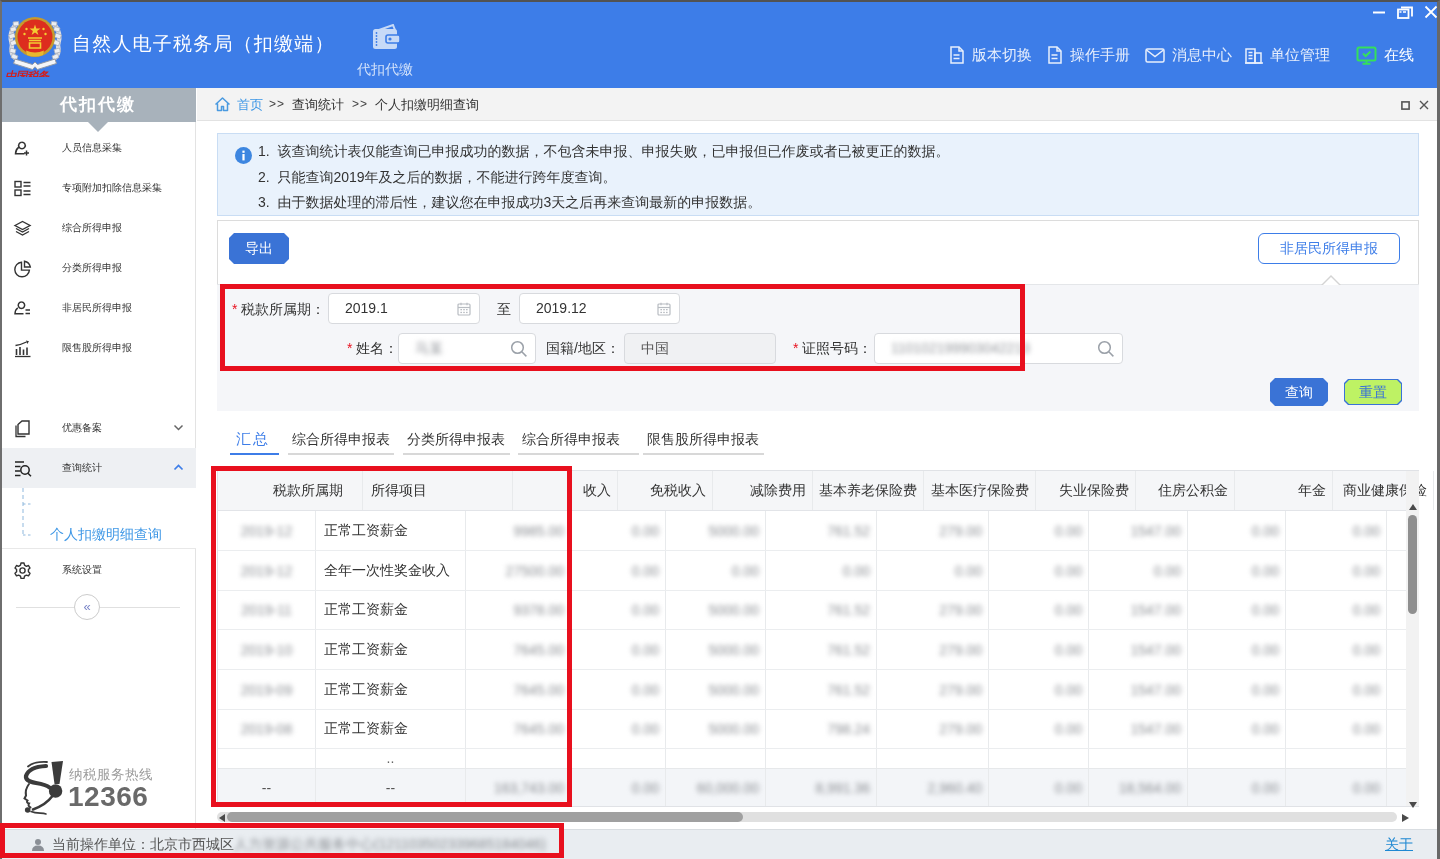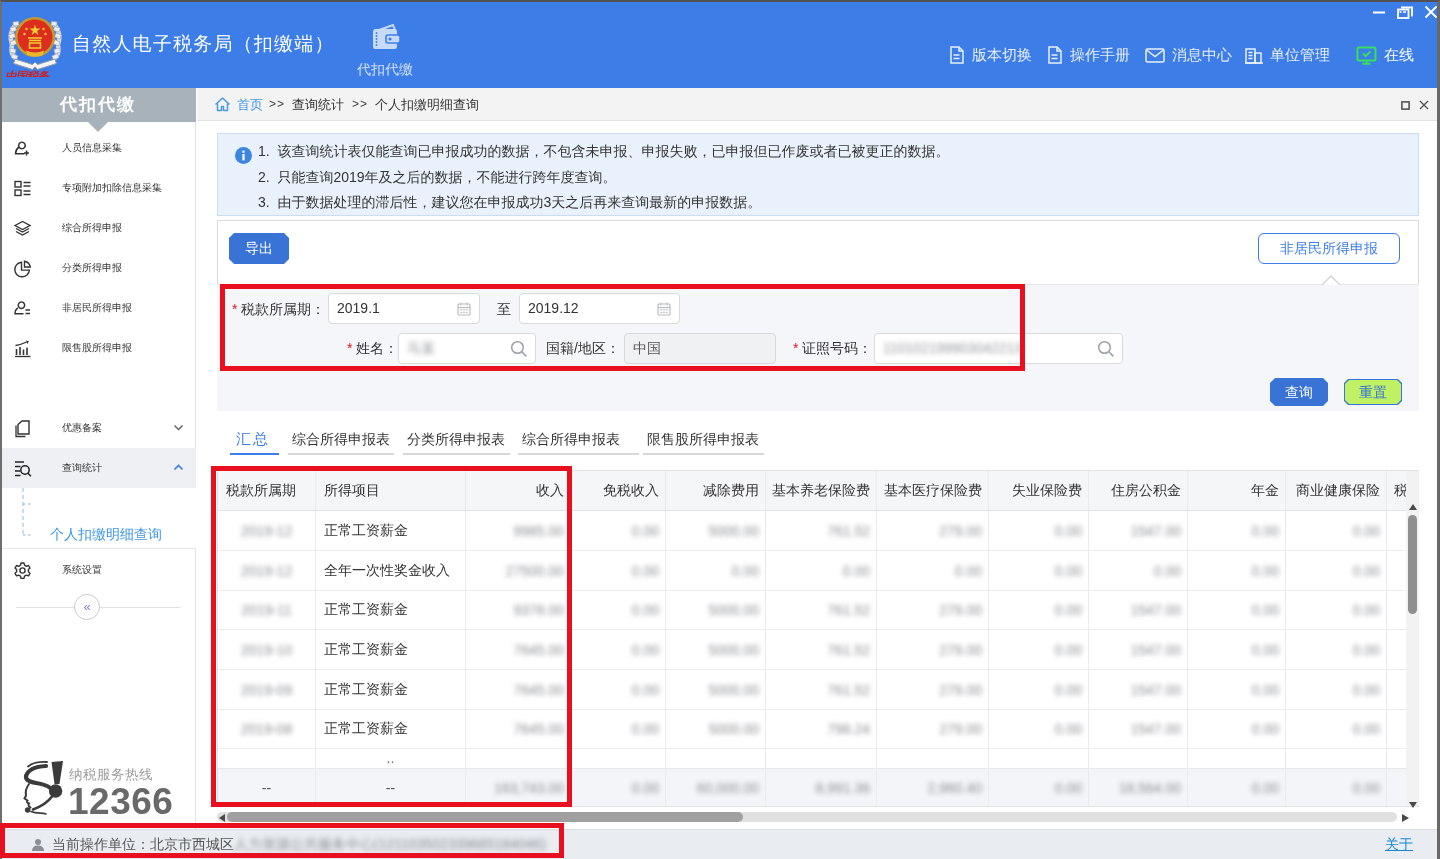--- a/index.html
+++ b/index.html
@@ -29,39 +29,39 @@
 .msub .row { position:absolute; left:0; width:196px; height:30px; line-height:30px; font-size:14px; color:#333; padding-left:50px; }
 
 #hot { position:absolute; left:0; top:668px; width:196px; }
 
 #crumb { position:absolute; left:197px; top:88px; width:1243px; height:33px; background:#f3f3f3; border-bottom:1px solid #e2e2e2; }
 #crumb .t { position:absolute; top:0; line-height:33px; font-size:13px; color:#333; }
 #notice { position:absolute; left:217px; top:133px; width:1202px; height:83px; background:#e9f2fc; border:1px solid #c9ddf4; }
 #notice .ln { position:absolute; left:257px; font-size:14px; color:#333; }
 #panel2 { position:absolute; left:217px; top:220px; width:1202px; height:191px; background:#fff; border:1px solid #dcdcdc; }
 #fbox { position:absolute; left:217px; top:284px; width:1202px; height:127px; background:#f5f6f9; border-top:1px solid #e4e6e9; }
-.inp { position:absolute; height:31px; background:#fff; border:1px solid #d8dade; border-radius:4px; font-size:14px; color:#333; line-height:29px; padding-left:8px; }
+.inp { position:absolute; height:31px; background:#fff; border:1px solid #d8dade; border-radius:4px; font-size:14px; color:#333; line-height:29px; padding-left:16px; }
 .inp.dis { background:#f0f1f3; color:#555; }
 
 .cbtn { position:absolute; background:#3a73d6; color:#fff; font-size:14px; text-align:center; clip-path:polygon(5px 0, calc(100% - 5px) 0, 100% 5px, 100% calc(100% - 5px), calc(100% - 5px) 100%, 5px 100%, 0 calc(100% - 5px), 0 5px); }
 .obtn-o { position:absolute; background:#3a73d6; clip-path:polygon(4px 0, calc(100% - 4px) 0, 100% 4px, 100% calc(100% - 4px), calc(100% - 4px) 100%, 4px 100%, 0 calc(100% - 4px), 0 4px); }
 .obtn-i { position:absolute; left:1px; top:1px; background:#bef264; color:#3a73d6; font-size:14px; text-align:center; clip-path:polygon(4px 0, calc(100% - 4px) 0, 100% 4px, 100% calc(100% - 4px), calc(100% - 4px) 100%, 4px 100%, 0 calc(100% - 4px), 0 4px); }
 #collapsebtn { position:absolute; left:1258px; top:233px; width:142px; height:31px; background:#fff; border:1px solid #3d7de8; border-radius:6px; color:#3d7de8; font-size:14px; text-align:center; line-height:29px; }
 
 
 .tab { position:absolute; top:431px; font-size:14px; color:#333; }
 .tabline { position:absolute; top:453px; height:2px; background:#d8d8d8; }
 
 #tbl { position:absolute; left:217px; top:470px; width:1202px; height:337px; border:1px solid #e0e2e6; background:#fff; }
 .trow { position:absolute; left:0; width:1188px; }
 .cell { position:absolute; top:0; height:100%; border-right:1px solid #e8eaec; font-size:14px; color:#333; display:flex; align-items:center; }
 .cell.r { justify-content:flex-end; padding-right:6px; }
 .cell.c { justify-content:center; }
 .cell.l { padding-left:8px; }
-.hrow .cell { color:#333; }
+.hrow .cell { color:#333;margin-left:47px; }
 .blur { filter:blur(2.9px); color:#8b8e93; }
 .blur2 { filter:blur(2.4px); color:#94979c; }
 #hsb { position:absolute; left:217px; top:812px; width:1180px; height:10px; background:#e0e0e0; border-radius:5px; }
 #hsb .thumb { position:absolute; left:10px; top:0px; width:516px; height:10px; background:#a0a0a0; border-radius:5px; }
 
 .redrect { position:absolute; border:5px solid #e8101e; z-index:50; }
 
 #foot { position:absolute; left:0; top:829px; width:1440px; height:30px; background:#e9edf1; border-top:1px solid #d9dde1; }
 #foot .t { position:absolute; top:0; line-height:29px; font-size:14px; color:#555; }
 </style>
@@ -250,21 +250,21 @@
         <path d="M36 14 C26 14.5, 18 18, 16 24 C15.5 27.5, 20 30, 26 31 C32 32, 36.5 33, 39.5 35.5" stroke-width="4.2"></path>
         <path d="M19 32 C16 36, 15.5 41, 16 43.5 L14.5 46.5 L17.5 48.5 C16.5 50, 17 51, 19 51.5 C18 53, 18.5 54.5, 20.5 55.5" stroke-width="2"></path>
         <path d="M42 44.5 C38 50, 31 54.5, 23 57.5" stroke-width="2.5"></path>
         <path d="M21 59.5 C27 62, 32 60.5, 36 62" stroke-width="1.6"></path>
       </g>
       <polygon points="41.5,10 53,9 49.5,32 44.5,32" fill="#3b3b3b"></polygon>
       <circle cx="45.6" cy="39" r="6.7" fill="#3b3b3b"></circle>
       <circle cx="17.7" cy="58" r="2.8" fill="#3b3b3b"></circle>
     </svg>
     <div class="abs" style="left:69px; top:10px; font-size:13.5px; color:#9b9b9b; letter-spacing:0.5px;">纳税服务热线</div>
-    <div class="abs" style="left:68px; top:25px; font-size:37px; color:#696969; font-weight:bold; letter-spacing:0.5px;">12366</div>
+    <div class="abs" style="left:68px; top:25px; font-size:28px; color:#696969; font-weight:bold; letter-spacing:0.5px;">12366</div>
   </div>
 </div>
 <div id="crumb">
   <svg class="abs" style="left:17px;top:8px" width="17" height="17" viewBox="0 0 17 17">
       <path d="M1.5 8.5 L8.5 2 L15.5 8.5 M3.5 7.5 v7 h4 v-4 h2 v4 h4 v-7" fill="none" stroke="#4a9ae0" stroke-width="1.5" stroke-linejoin="round"></path>
     </svg>
   <div class="t" style="left:40px; color:#3e97e6;">首页</div>
   <div class="t" style="left:72px; color:#444; font-size:12px; letter-spacing:1px;">&gt;&gt;</div>
   <div class="t" style="left:95px;">查询统计</div>
   <div class="t" style="left:155px; color:#444; font-size:12px; letter-spacing:1px;">&gt;&gt;</div>

